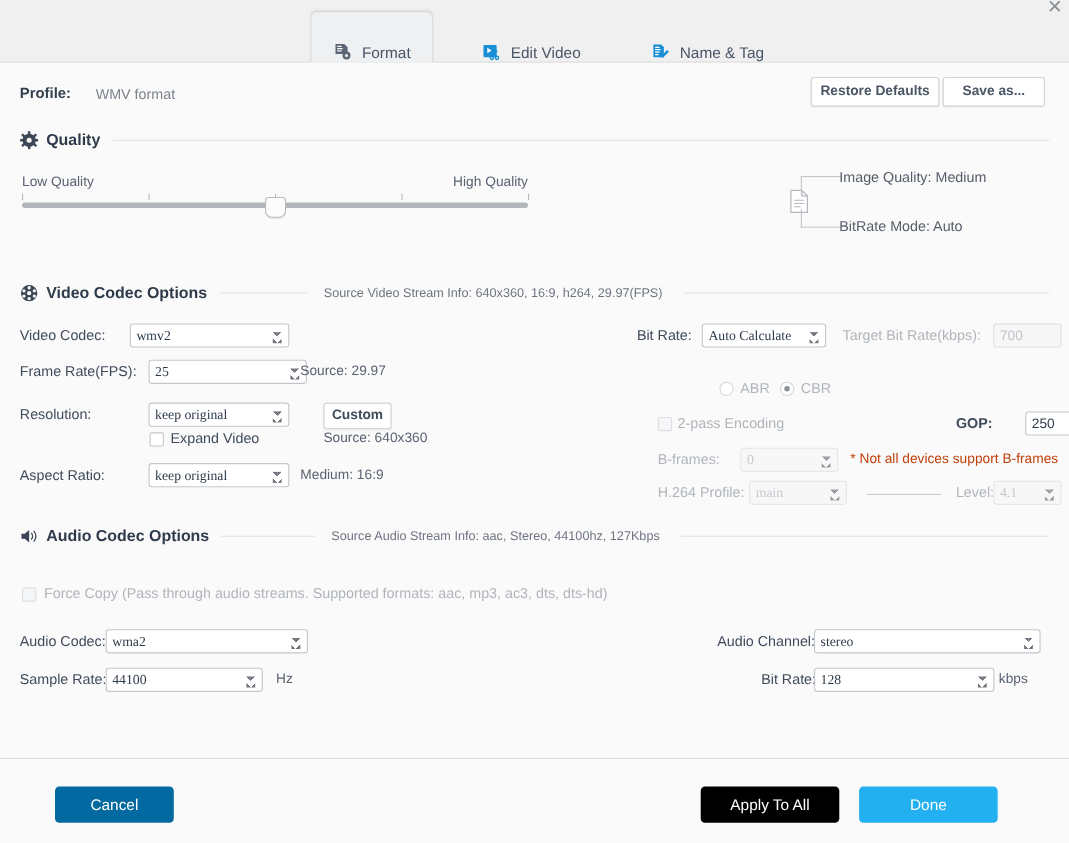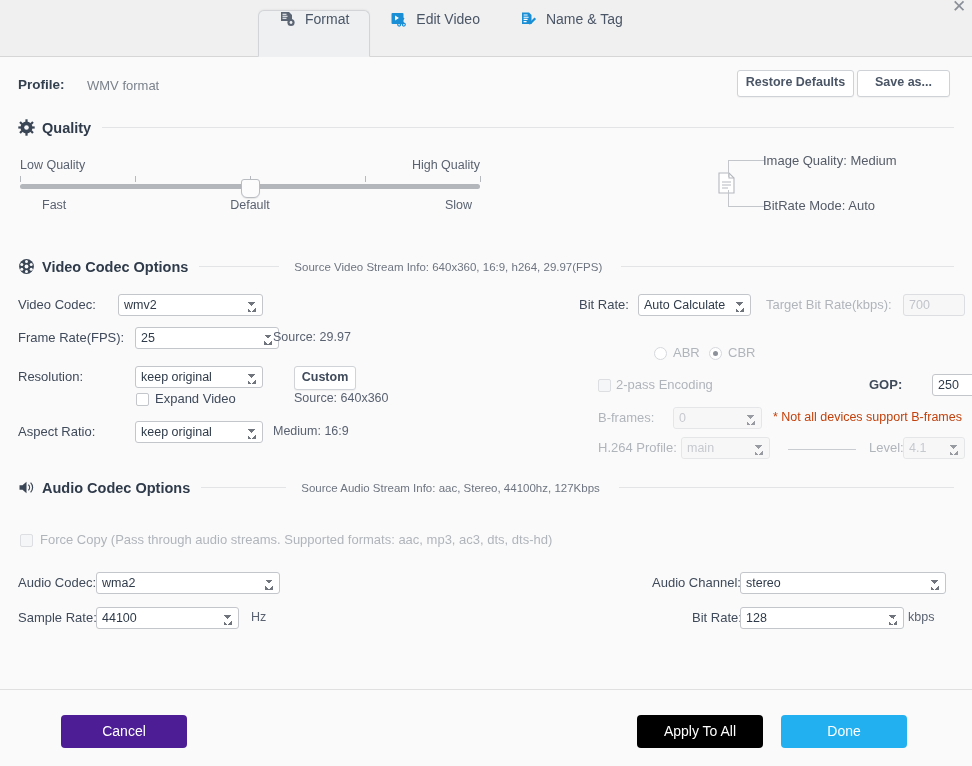--- a/index.html
+++ b/index.html
@@ -10,23 +10,23 @@
     font-size:13px;color:#3f4a5a;
     position:relative;
   }
   
   .tabbar{
     position:relative;height:57px;background:#f0f0f0;
     border-bottom:1px solid #d6d6d6;box-sizing:border-box;
   }
   .tabs{position:absolute;left:258px;bottom:0;display:flex;align-items:flex-end;height:57px;}
   .tab{
-    display:flex;align-items:flex-start;gap:9px;
+    display:flex;align-items:flex-end;gap:9px;
     height:45px;padding:0 20px;box-sizing:border-box;
-    font-size:14px;color:#4a5566;cursor:pointer;
+    font-size:14px;color:#4a5566;cursor:pointer;margin-left:24px;
   }
   .tab.active{
     background:#eef0f2;
     border:1px solid #d2d4d7;border-bottom:1px solid #eef0f2;
     border-radius:6px 6px 0 0;
     height:47px;margin-bottom:-1px;
     box-shadow:0 -1px 2px rgba(0,0,0,.04);
   }
   .tab .lbl{white-space:nowrap;}
   .closebtn{
@@ -99,20 +99,21 @@
     background-image:
       linear-gradient(45deg,transparent 50%,#70757d 50%),
       linear-gradient(135deg,#70757d 50%,transparent 50%),
       linear-gradient(45deg,#70757d 50%,transparent 50%),
       linear-gradient(135deg,transparent 50%,#70757d 50%);
     background-position:
       calc(100% - 10px) 7px, calc(100% - 6px) 7px,
       calc(100% - 10px) 13px, calc(100% - 6px) 13px;
     background-size:4px 4px,4px 4px,4px 4px,4px 4px;
     background-repeat:no-repeat;
+    font-family:Liberation Serif, serif;
   }
   select.sel:disabled,input.txt:disabled{
     color:#b0b5bc;background-color:#f7f7f8;border-color:#dcdee1;
   }
   input.txt::placeholder{color:#c0c4ca;}
 
   .cbx{position:absolute;width:13px;height:13px;box-sizing:border-box;
        border:1px solid #c3c6cb;border-radius:2px;background:#fff;cursor:pointer;}
   .cbx.dis{border-color:#dcdee1;background:#f5f6f7;}
   .rad{position:absolute;width:13px;height:13px;box-sizing:border-box;
@@ -135,21 +136,21 @@
   
   .footer{
     position:absolute;left:0;bottom:0;width:972px;height:76px;
     background:#fafafa;border-top:1px solid #e0e0e0;
   }
   .fbtn{
     position:absolute;top:25px;height:33px;line-height:33px;text-align:center;
     border-radius:4px;font-size:14px;cursor:pointer;border:none;
     font-family:"Liberation Sans", sans-serif;
   }
-  #cancel-button{left:61px;width:126px;background:#4c1d95;color:#fff;}
+  #cancel-button{left:50px;width:108px;background:#0369a1;color:#fff;}
   #apply-to-all-button{left:637px;width:126px;background:#000000;color:#fff;}
   #done-button{left:781px;width:126px;background:#23b0f0;color:#fff;}
 </style>
 </head>
 <body>
 
 <div class="tabbar">
   <div class="closebtn">✕</div>
   <div class="tabs">
 
@@ -231,25 +232,20 @@
       <div class="ticks">
         <i style="left:0%"></i>
           <i style="left:25%"></i>
           <i style="left:50%"></i>
           <i style="left:75%"></i>
           <i style="left:100%"></i>
       </div>
       <div class="track">
         <div class="knob"></div>
       </div>
-      <div class="slider-sub">
-        <span class="l">Fast</span>
-        <span class="c">Default</span>
-        <span class="r">Slow</span>
-      </div>
     </div>
 
     <div class="qinfo">
       <span class="docicon">
         <svg viewBox="0 0 18 22" width="18" height="22">
           <path d="M1 1h10l5 5v15H1z" fill="#fff" stroke="#b4b8be" stroke-width="1.1"></path>
           <path d="M11 1v5h5" fill="none" stroke="#b4b8be" stroke-width="1.1"></path>
           <path d="M4 10h9M4 13h9M4 16h6" stroke="#b4b8be" stroke-width="1"></path>
         </svg>
       </span>

